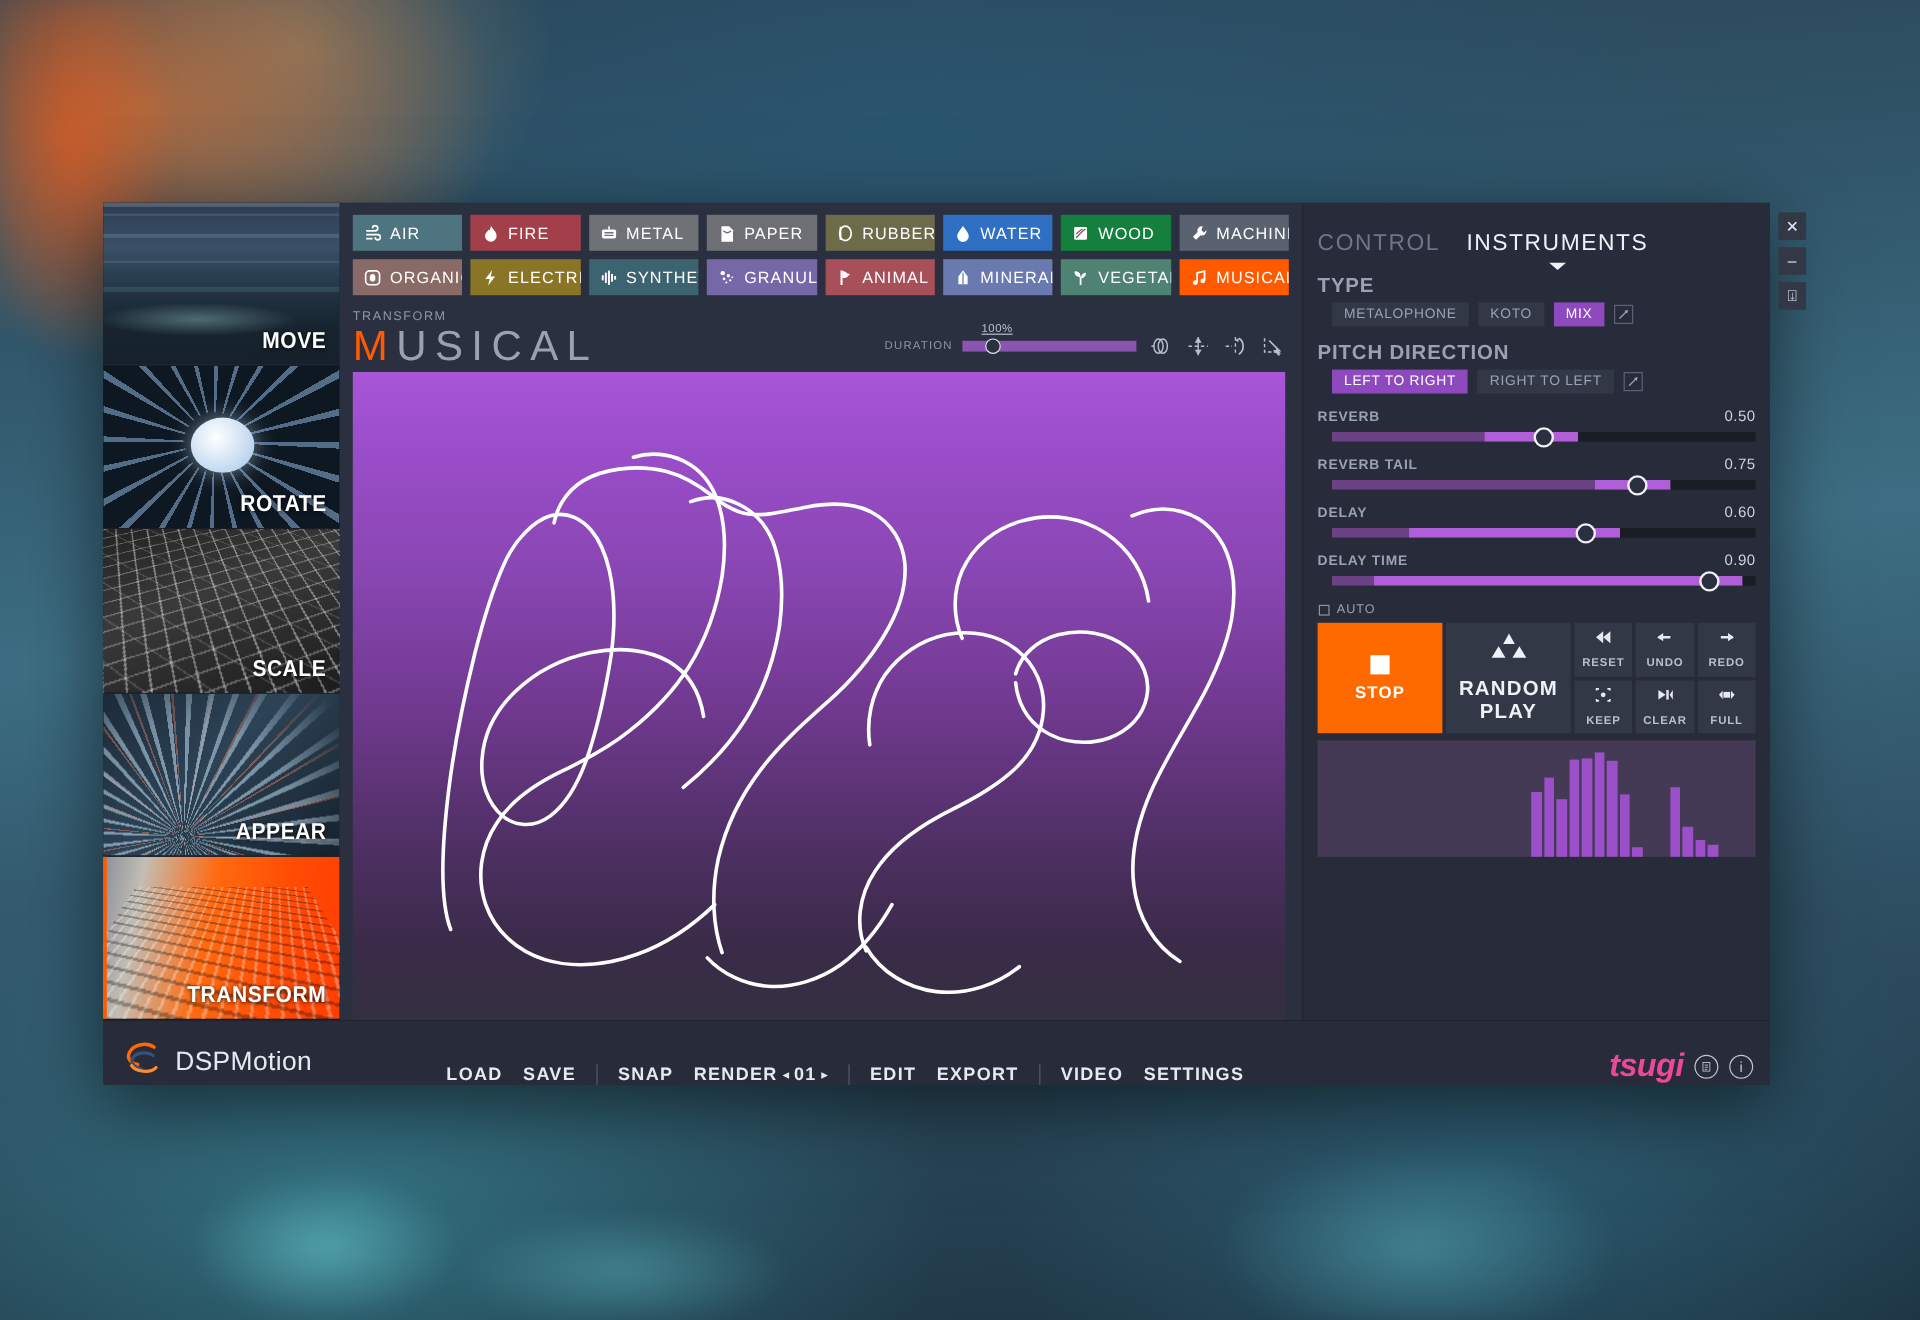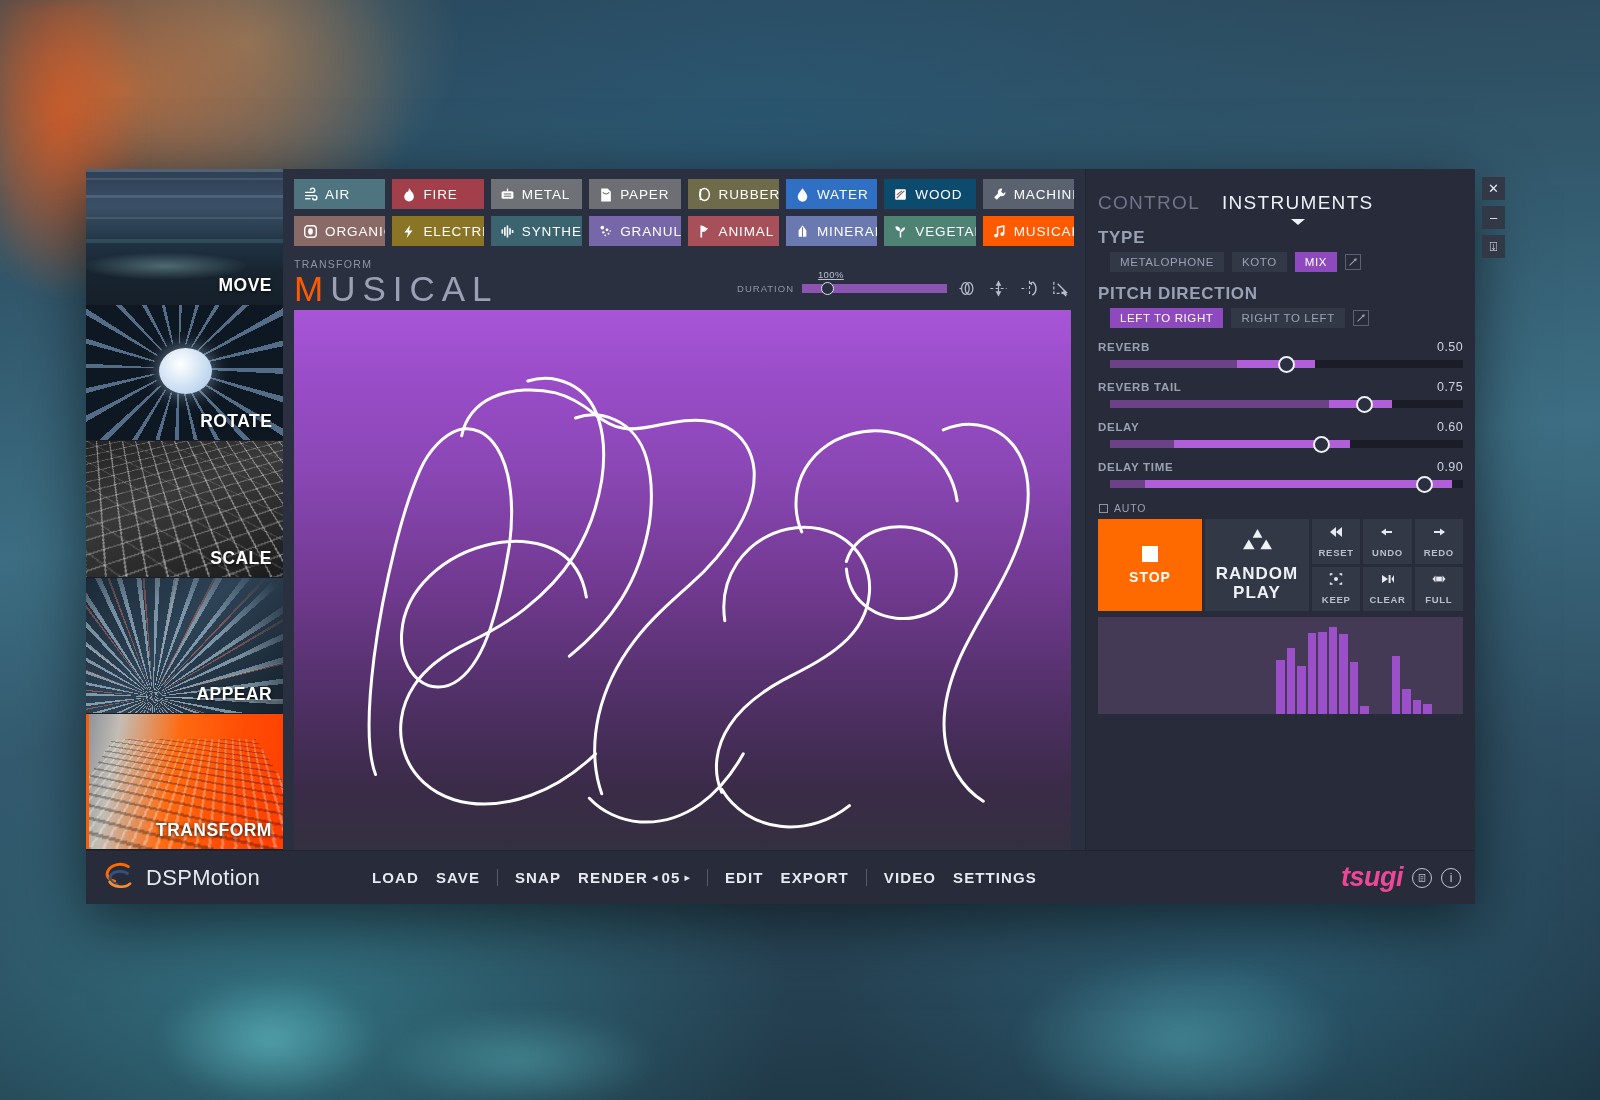--- a/index.html
+++ b/index.html
@@ -270,21 +270,21 @@
   .mini-lbl { font-size:9.5px; letter-spacing:.7px; color:#b9bfcd; font-weight:bold;
     font-family:"Liberation Sans Narrow","Liberation Sans",sans-serif; }
 
   #spectrum { margin-top: 6px; height: 97px; background:#453a55; position: relative; display:flex; align-items:flex-end; gap: 2px; padding: 0 0 0 0; }
   .sbar { flex: 1 1 0; background:#9b4fc9; }
 
   
   #bottom {
     height: 54px; flex: 0 0 54px;
     background: #282c3a;
-    display:flex; align-items:center; padding: 0 14px 0 16px;
+    display:flex; align-items:flex-end; padding: 0 14px 0 16px;
     border-top: 1px solid #20242f;
   }
   #brand { display:flex; align-items:center; gap: 10px; }
   #brand-name { color:#e6e9f0; font-size: 22px; letter-spacing:.3px; }
   #menu { display:flex; align-items:center; gap: 17px; margin-left: 112px; }
   .mi { color:#e6e9f0; font-size:15px; letter-spacing:1.1px; font-weight:bold; cursor:pointer;
     font-family:"Liberation Sans Narrow","Liberation Sans",sans-serif; }
   .msep { width:1px; height:17px; background:#555b6d; }
   #render-item { display:flex; align-items:center; gap:4px; }
   .arw { color:#e6e9f0; font-size:11px; }
@@ -388,21 +388,21 @@
             <span>RUBBER</span>
           </div>
           <div class="cat-btn" style="background: rgb(47, 111, 196);">
             <span class="ci">
               <svg viewBox="0 0 14 14">
                 <path d="M7 1.2 C9.8 5 11.5 7 11.5 9.2 a4.5 4.5 0 0 1-9 0 C2.5 7 4.2 5 7 1.2 Z" fill="#fff"></path>
               </svg>
             </span>
             <span>WATER</span>
           </div>
-          <div class="cat-btn" style="background: #0c4a6e;">
+          <div class="cat-btn" style="background: #15803d;">
             <span class="ci">
               <svg viewBox="0 0 14 14">
                 <rect x="2" y="2" width="10" height="10" rx="1" fill="#fff"></rect>
                 <path d="M3.6 10.4 C6 7.6 8 5.6 10.6 3.6" fill="none" stroke="#7a5c56" stroke-width="1"></path>
                 <path d="M3.6 7.4 C5.4 5.8 6.6 4.8 8.4 3.6" fill="none" stroke="#7a5c56" stroke-width="1"></path>
               </svg>
             </span>
             <span>WOOD</span>
           </div>
           <div class="cat-btn" style="background: rgb(90, 98, 112);">
@@ -759,21 +759,21 @@
     </div>
 
     <div id="menu">
       <div class="mi">LOAD</div>
       <div class="mi">SAVE</div>
       <div class="msep"></div>
       <div class="mi">SNAP</div>
       <div id="render-item">
         <span class="mi">RENDER</span>
         <span class="arw">◂</span>
-        <span class="mi">05</span>
+        <span class="mi">01</span>
         <span class="arw">▸</span>
       </div>
       <div class="msep"></div>
       <div class="mi">EDIT</div>
       <div class="mi">EXPORT</div>
       <div class="msep"></div>
       <div class="mi">VIDEO</div>
       <div class="mi">SETTINGS</div>
     </div>
 

